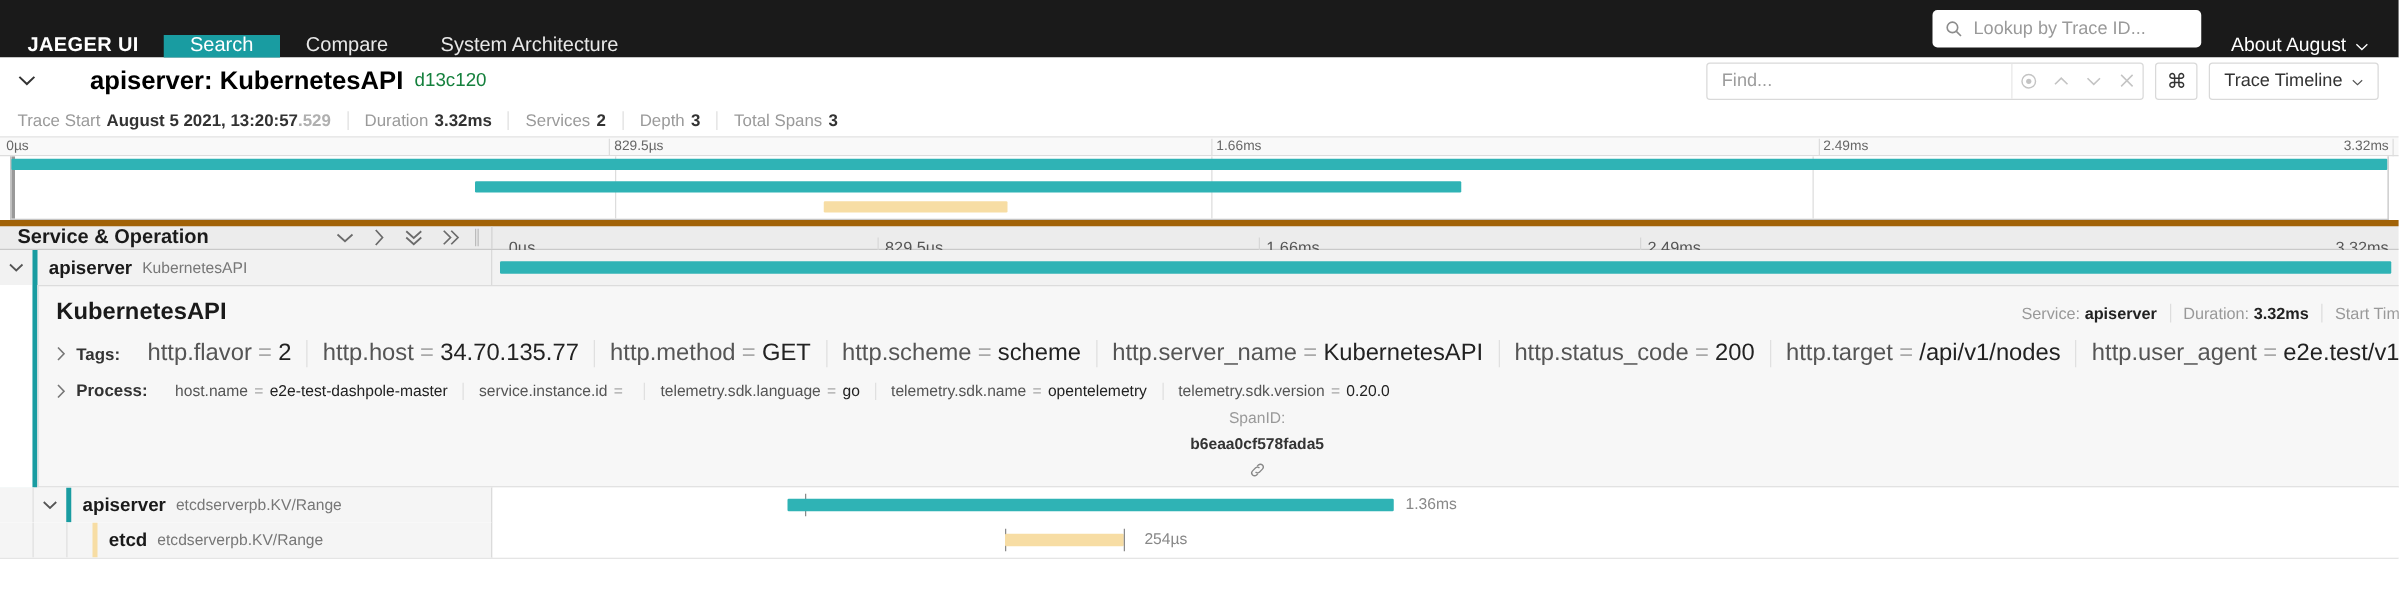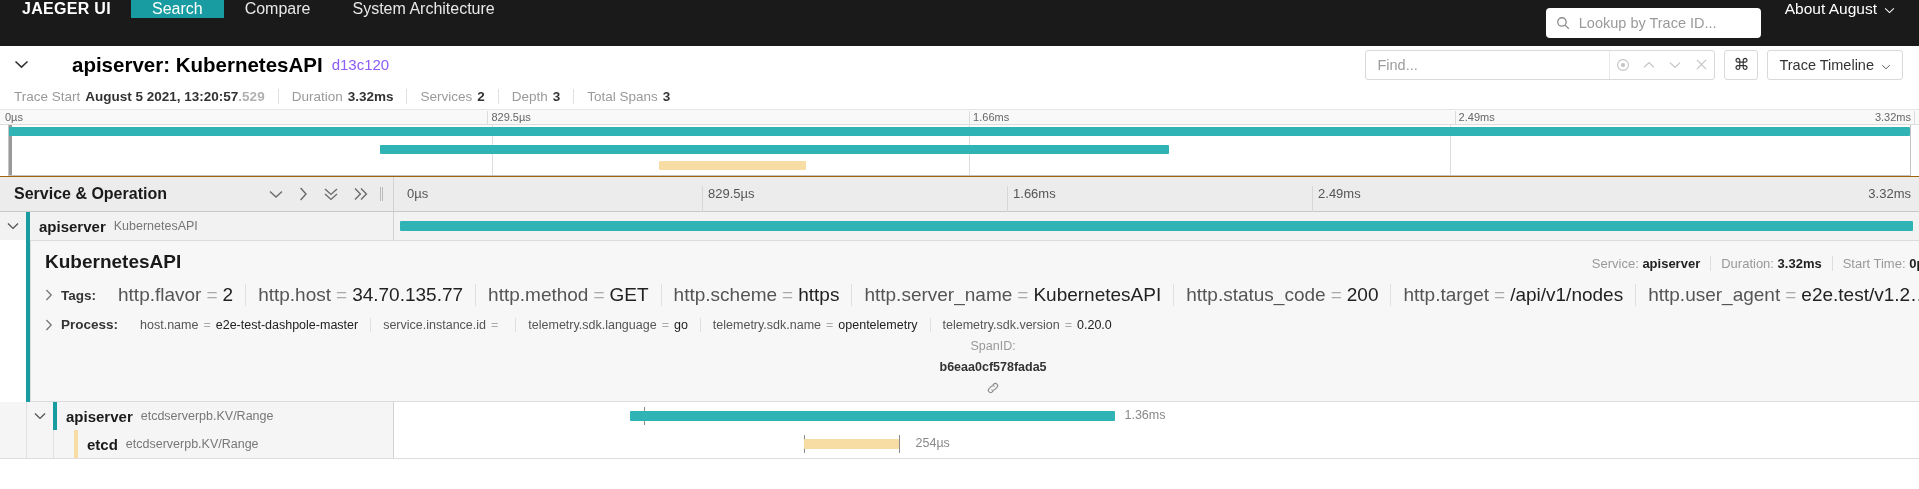--- a/index.html
+++ b/index.html
@@ -10,21 +10,21 @@
     background: #fff;
     font-family: "Liberation Sans", sans-serif;
     -webkit-font-smoothing: antialiased;
   }
 
   
   .topnav {
     height: 46px;
     background: #1a1a1a;
     display: flex;
-    align-items: flex-start;
+    align-items: flex-end;
     color: #fff;
   }
   .nav-brand {
     display: flex; align-items: center;
     padding: 0 20px 0 22px;
     font-size: 16px; font-weight: bold;
     letter-spacing: .3px;
     color: #fff;
   }
   .nav-item {
@@ -64,21 +64,21 @@
   
   .titlebar {
     height: 38px;
     display: flex; align-items: center;
     padding: 0 16px 0 14px;
     background: #fff;
     border-bottom: 1px solid #fff;
   }
   .title-caret { color: #333; margin-right: 10px; display: flex; cursor: pointer; }
   .title-main { font-size: 20.5px; font-weight: bold; color: #000000; margin-left: 33px; }
-  .title-id { font-size: 15px; color: #8b5cf6; margin-left: 9px; font-weight: normal; }
+  .title-id { font-size: 15px; color: #15803d; margin-left: 9px; font-weight: normal; }
   .titlebar-spacer { flex: 1; }
   .find-box {
     display: flex; align-items: center;
     border: 1px solid #d9d9d9;
     border-radius: 3px;
     height: 30px;
     width: 350px;
     background: #fff;
   }
   .find-box input {
@@ -154,23 +154,23 @@
     background: #fff;
     overflow: hidden;
   }
   .minimap .vline { position: absolute; top: 0; bottom: 0; width: 1px; background: #ddd; }
   .mm-bar { position: absolute; height: 9px; border-radius: 1px; }
   .mm-handle { position: absolute; top: 0; bottom: 0; width: 3px; background: #999; }
 
   
   .tl-header {
     display: flex;
-    height: 36px;
+    height: 24px;
     background: #ececec;
-    border-top: 1px solid #a16207;
+    border-top: 5px solid #a16207;
     border-bottom: 1px solid #c9c9c9;
   }
   .tl-header-left {
     width: 394px;
     display: flex; align-items: center;
     padding: 0 10px 0 14px;
     border-right: 1px solid #d2d2d2;
   }
   .tl-title { font-size: 16px; font-weight: bold; color: #1a1a1a; }
   .tl-header-left .spacer { flex: 1; }
@@ -477,21 +477,21 @@
               <span class="v">34.70.135.77</span>
             </span>
           <span class="kv">
               <span class="k">http.method</span>
               <span class="eq">=</span>
               <span class="v">GET</span>
             </span>
           <span class="kv">
               <span class="k">http.scheme</span>
               <span class="eq">=</span>
-              <span class="v">https</span>
+              <span class="v">scheme</span>
             </span>
           <span class="kv">
               <span class="k">http.server_name</span>
               <span class="eq">=</span>
               <span class="v">KubernetesAPI</span>
             </span>
           <span class="kv">
               <span class="k">http.status_code</span>
               <span class="eq">=</span>
               <span class="v">200</span>

